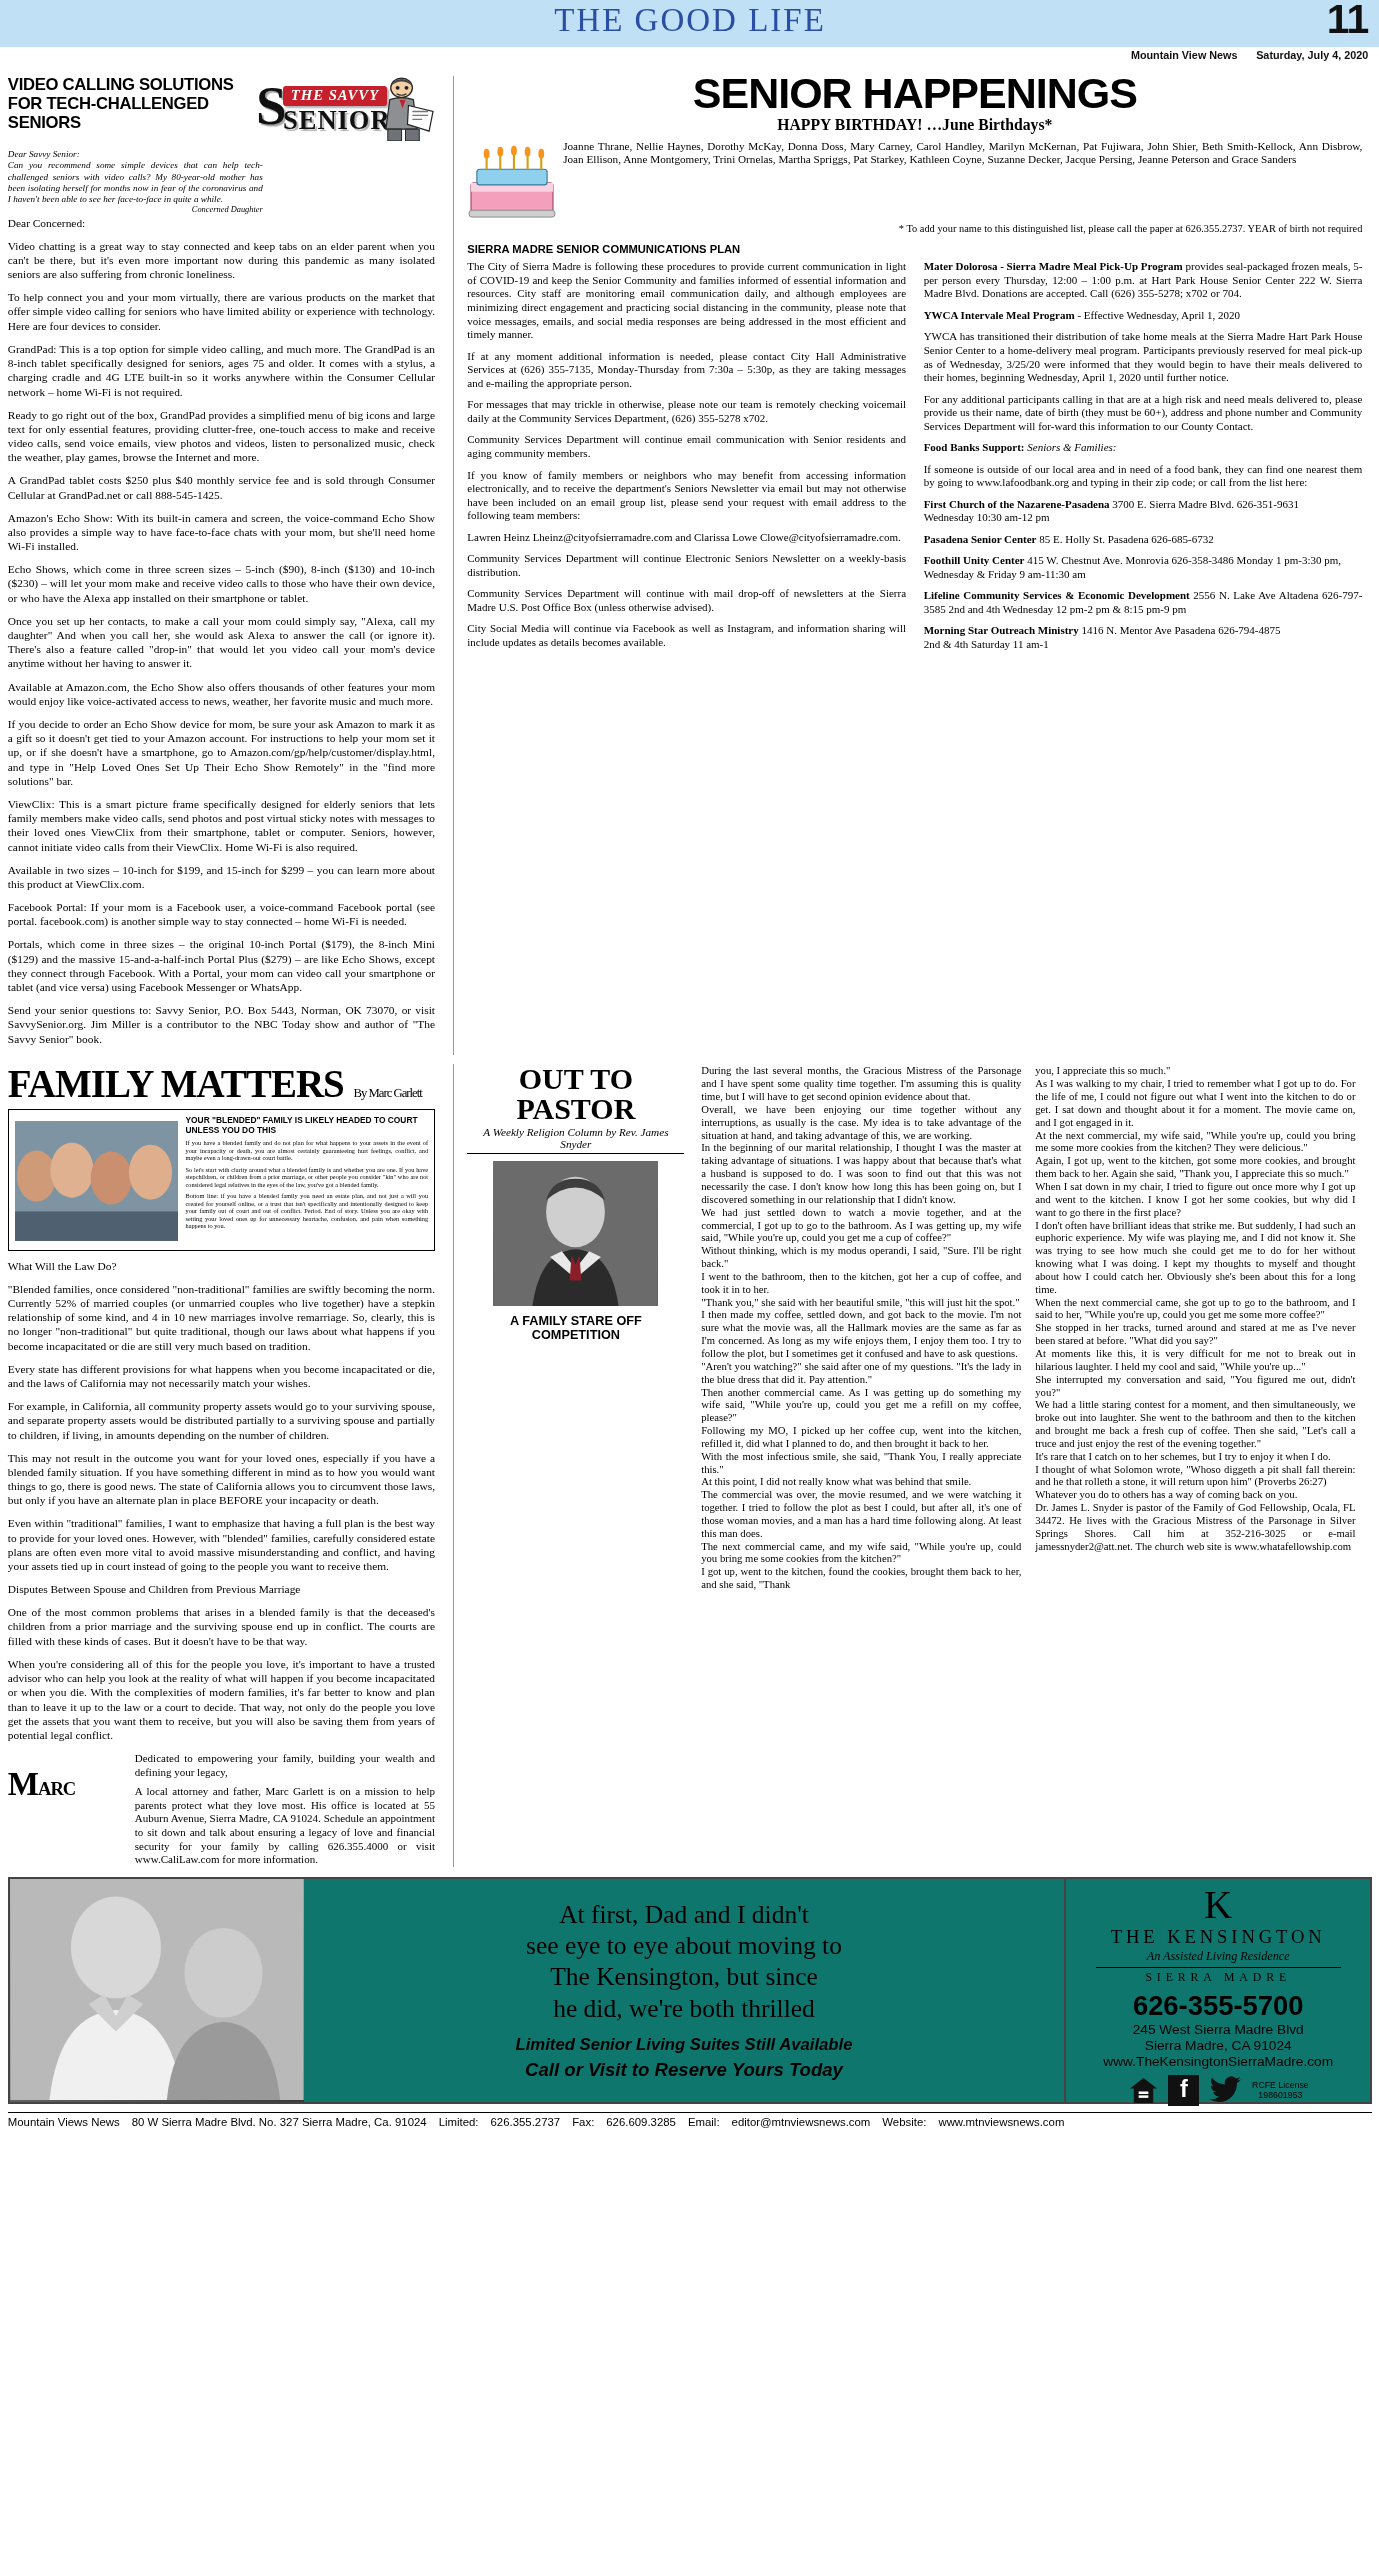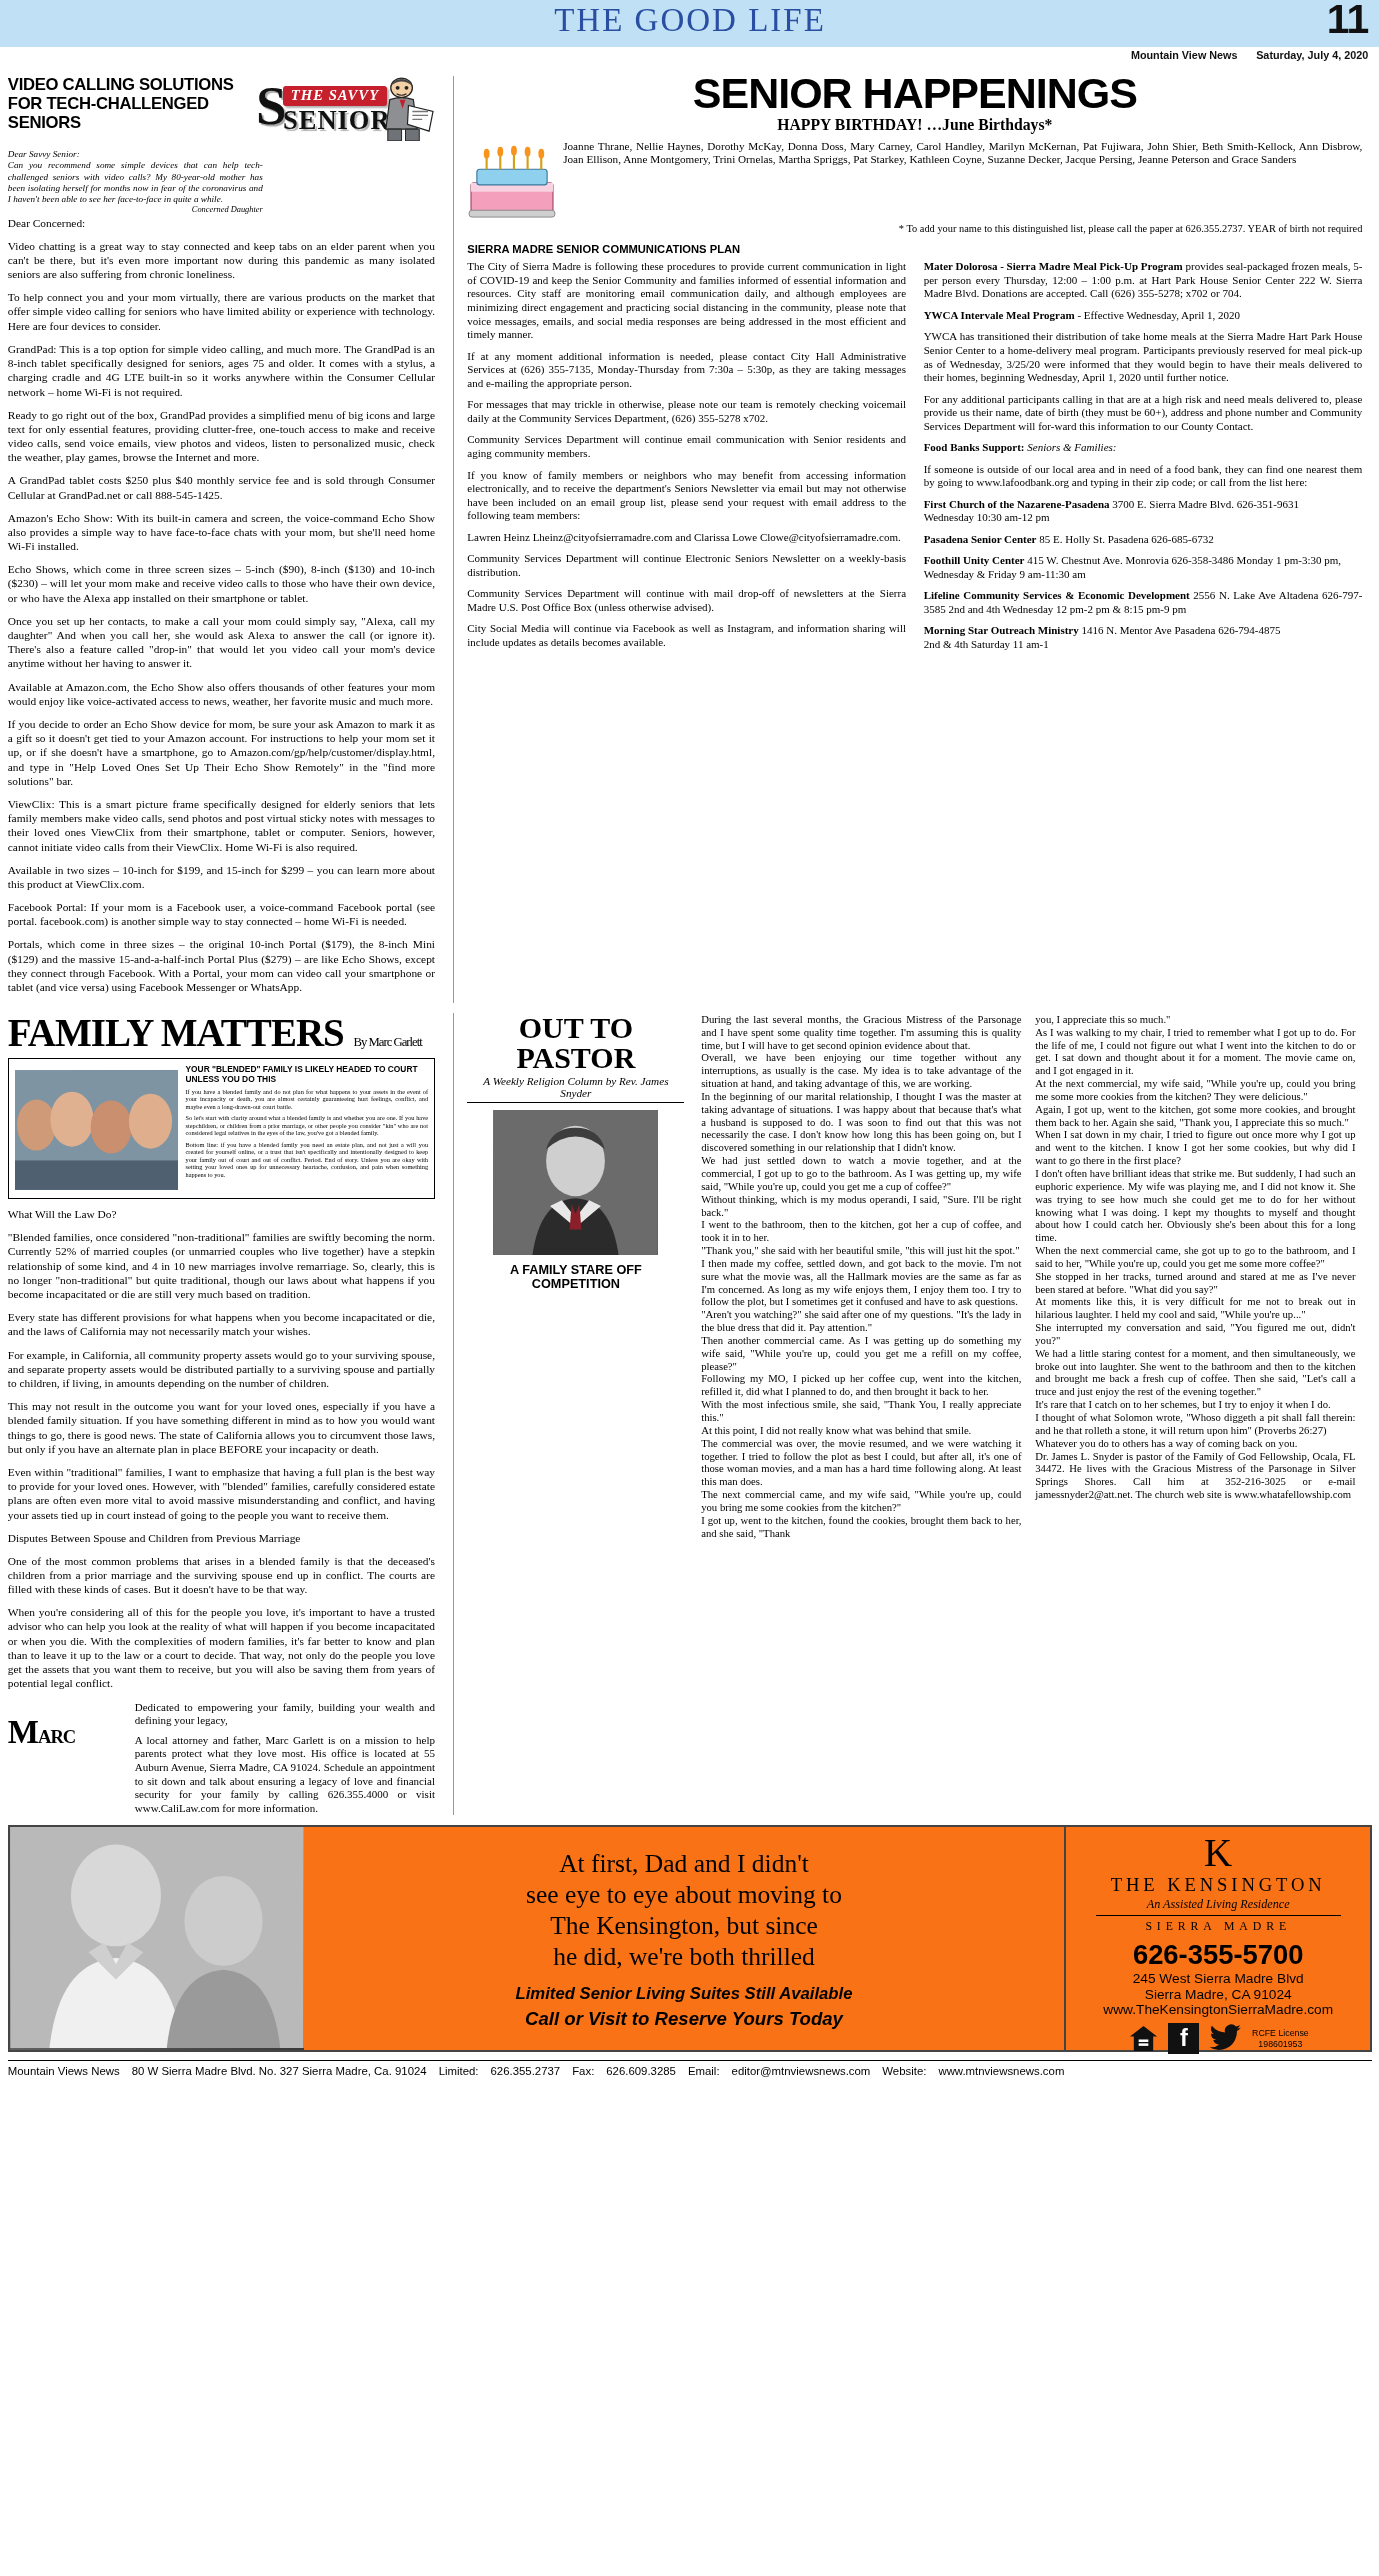--- a/index.html
+++ b/index.html
@@ -317,21 +317,21 @@
     text-indent: 0;
   }
   .otp-p + .otp-p { margin-top: 0; }
 
   
   .bottomad {
     margin: 9.8px 7.8px 0 7.8px;
     border: 2.9px solid #444;
     height: 227px;
     display: flex;
-    background: #f97316;
+    background: #0f766e;
   }
   .ad-photo {
     width: 294px; flex: 0 0 294px;
     background: linear-gradient(150deg,#a9a9a9,#5e5e5e 60%,#3a3a3a);
     position: relative;
     overflow: hidden;
   }
   .ad-middle {
     flex: 1;
     display:flex; flex-direction: column;
@@ -499,20 +499,21 @@
         <p class="body-text">A GrandPad tablet costs $250 plus $40 monthly service fee and is sold through Consumer Cellular at GrandPad.net or call 888-545-1425.</p>
         <p class="body-text">Amazon's Echo Show: With its built-in camera and screen, the voice-command Echo Show also provides a simple way to have face-to-face chats with your mom, but she'll need home Wi-Fi installed.</p>
         <p class="body-text">Echo Shows, which come in three screen sizes – 5-inch ($90), 8-inch ($130) and 10-inch ($230) – will let your mom make and receive video calls to those who have their own device, or who have the Alexa app installed on their smartphone or tablet.</p>
         <p class="body-text">Once you set up her contacts, to make a call your mom could simply say, "Alexa, call my daughter" And when you call her, she would ask Alexa to answer the call (or ignore it). There's also a feature called "drop-in" that would let you video call your mom's device anytime without her having to answer it.</p>
         <p class="body-text">Available at Amazon.com, the Echo Show also offers thousands of other features your mom would enjoy like voice-activated access to news, weather, her favorite music and much more.</p>
         <p class="body-text">If you decide to order an Echo Show device for mom, be sure your ask Amazon to mark it as a gift so it doesn't get tied to your Amazon account. For instructions to help your mom set it up, or if she doesn't have a smartphone, go to Amazon.com/gp/help/customer/display.html, and type in "Help Loved Ones Set Up Their Echo Show Remotely" in the "find more solutions" bar.</p>
         <p class="body-text">ViewClix: This is a smart picture frame specifically designed for elderly seniors that lets family members make video calls, send photos and post virtual sticky notes with messages to their loved ones ViewClix from their smartphone, tablet or computer. Seniors, however, cannot initiate video calls from their ViewClix. Home Wi-Fi is also required.</p>
         <p class="body-text">Available in two sizes – 10-inch for $199, and 15-inch for $299 – you can learn more about this product at ViewClix.com.</p>
         <p class="body-text">Facebook Portal: If your mom is a Facebook user, a voice-command Facebook portal (see portal. facebook.com) is another simple way to stay connected – home Wi-Fi is needed.</p>
         <p class="body-text">Portals, which come in three sizes – the original 10-inch Portal ($179), the 8-inch Mini ($129) and the massive 15-and-a-half-inch Portal Plus ($279) – are like Echo Shows, except they connect through Facebook. With a Portal, your mom can video call your smartphone or tablet (and vice versa) using Facebook Messenger or WhatsApp.</p>
+        <p class="body-text">Send your senior questions to: Savvy Senior, P.O. Box 5443, Norman, OK 73070, or visit SavvySenior.org. Jim Miller is a contributor to the NBC Today show and author of "The Savvy Senior" book.</p>
       </div>
     </div>
 
     <div class="vrule"></div>
 
     <div class="col-right">
       <div class="sh-title">SENIOR HAPPENINGS</div>
       <div class="sh-sub">HAPPY BIRTHDAY!  …June Birthdays*</div>
 
       <div class="sh-birthday-row">

